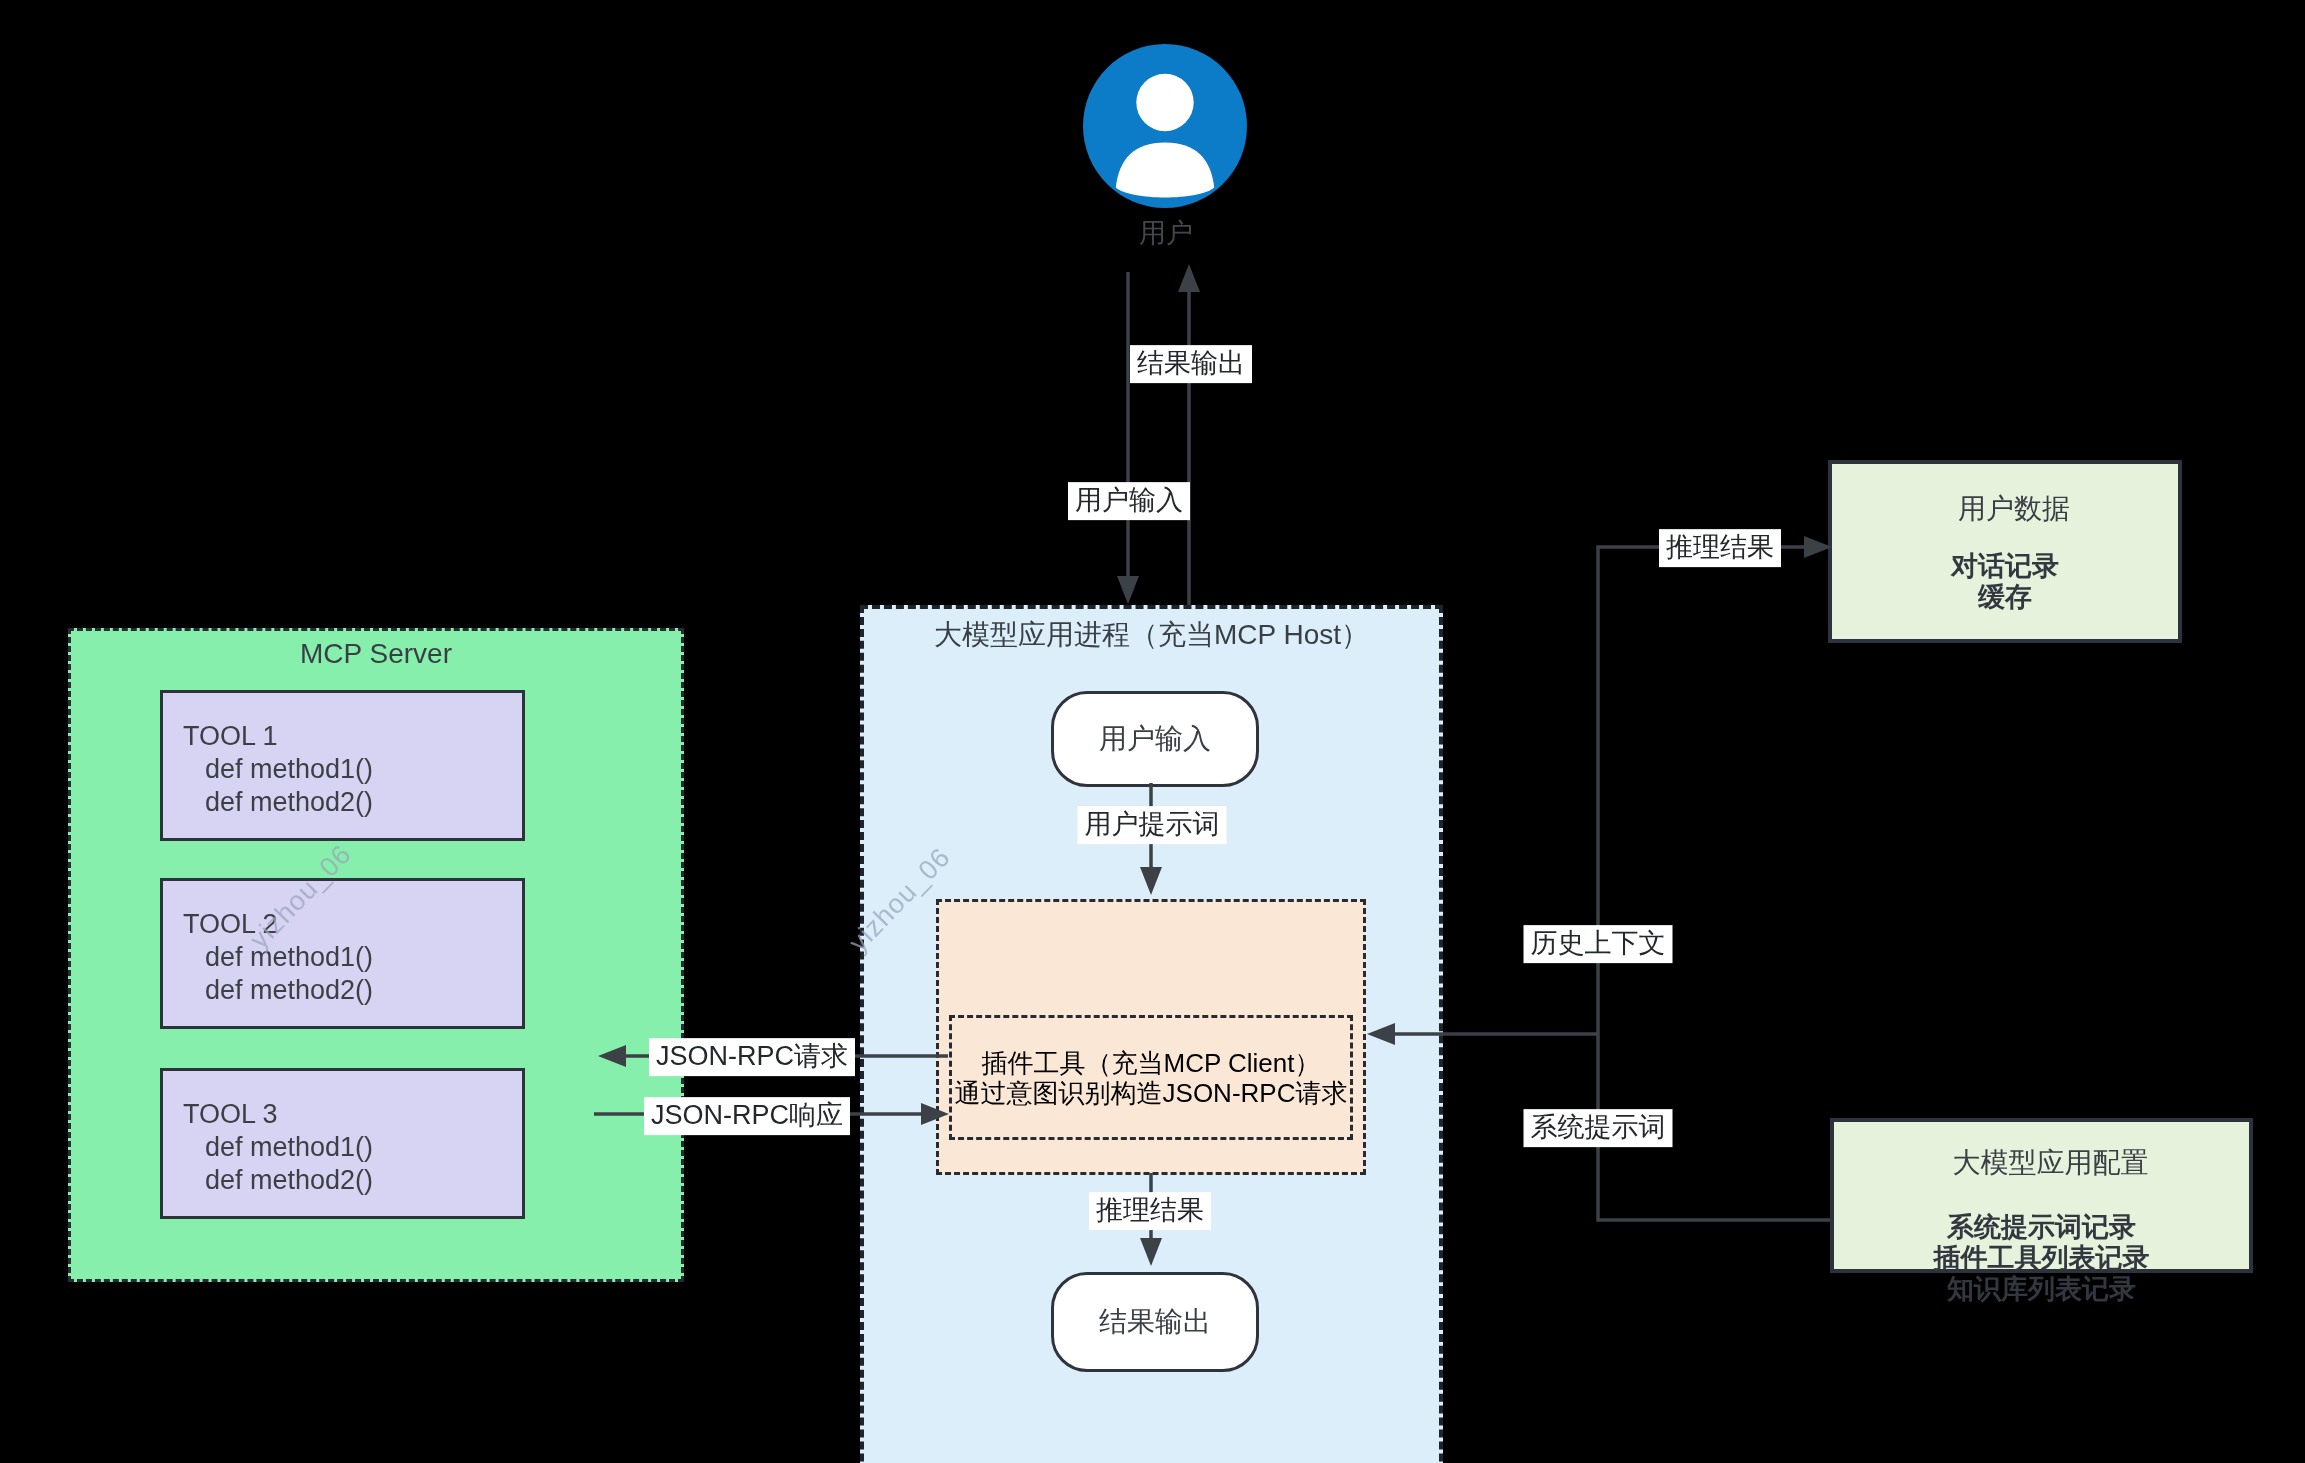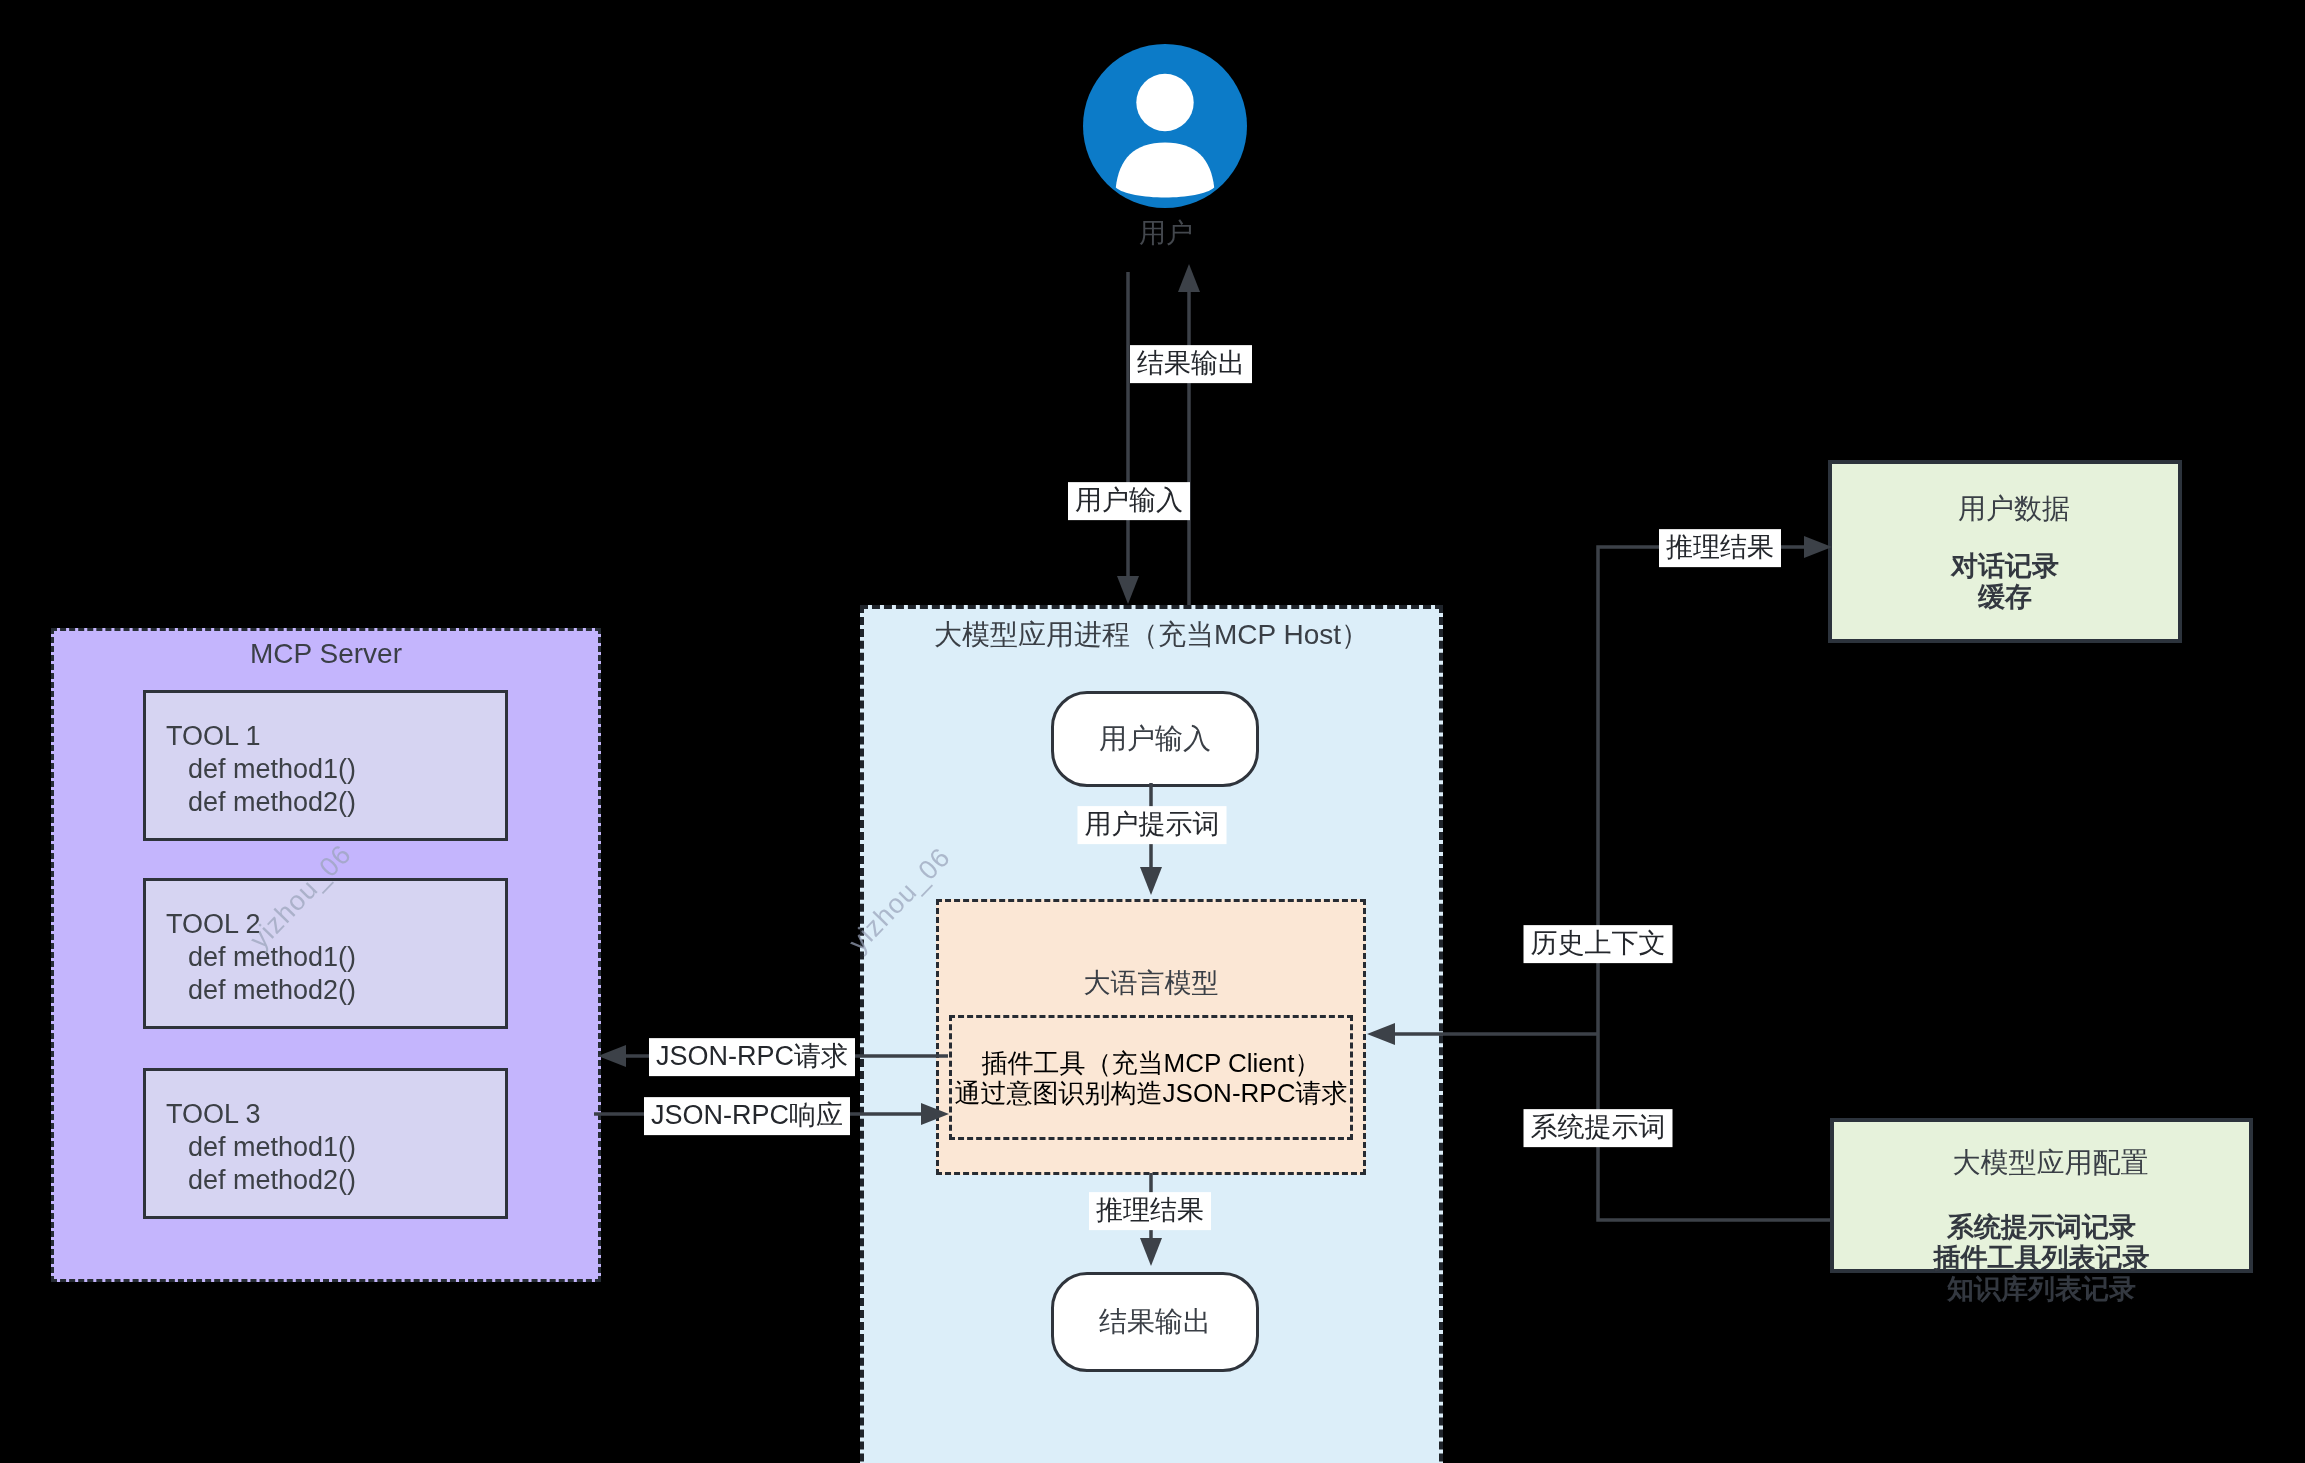--- a/index.html
+++ b/index.html
@@ -3,21 +3,21 @@
 <meta charset="utf-8">
 <style>
   html,body{margin:0;padding:0;background:#000;}
   #canvas{
     position:relative;width:2305px;height:1463px;background:#000;overflow:hidden;
     font-family:"Liberation Sans","DejaVu Sans",sans-serif;color:#383d44;
   }
   .abs{position:absolute;}
   
   .container-box{position:absolute;box-sizing:border-box;}
-  .mcp-server{left:51px;top:628px;width:550px;height:654px;background:#c4b5fd;border:3px dashed #262c34;}
+  .mcp-server{left:68px;top:628px;width:616px;height:654px;background:#86efac;border:3px dashed #262c34;}
   .host{left:860px;top:605px;width:583px;height:952px;background:#dceef9;border:4px dashed #1f242b;}
   .box-title{position:absolute;left:0;right:0;top:7px;text-align:center;font-size:28px;color:#3a3f46;}
   
   .tool-box{position:absolute;left:89px;width:365px;height:151px;box-sizing:border-box;
     background:#d6d4f2;border:3px solid #2e333b;padding:27px 0 0 20px;font-size:27px;line-height:33px;color:#3c4046;}
   .tool-methods{padding-left:22px;}
   
   .llm-outer{position:absolute;left:72px;top:290px;width:430px;height:276px;box-sizing:border-box;
     background:#fbe7d5;border:3px dashed #272c33;}
   .llm-title{position:absolute;left:0;right:0;top:63px;text-align:center;font-size:27px;color:#3a3f46;}
@@ -107,21 +107,20 @@
       <div class="tool-methods">def method2()</div>
     </div>
   </div>
 
   <div class="container-box host">
     <div class="box-title">大模型应用进程（充当MCP Host）</div>
 
     <div class="node node-input">用户输入</div>
 
     <div class="llm-outer">
-      <div class="llm-title">大语言模型</div>
       <div class="llm-inner">
         <div>插件工具（充当MCP Client）</div>
         <div>通过意图识别构造JSON-RPC请求</div>
       </div>
     </div>
 
     <div class="node node-output">结果输出</div>
   </div>
 
   <div class="store store-1">

